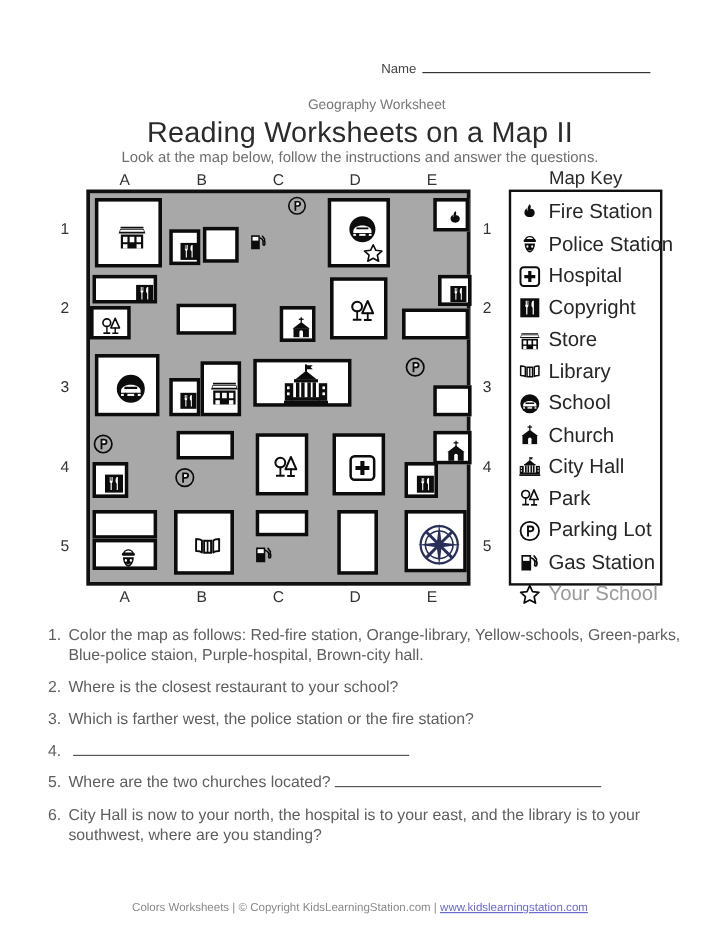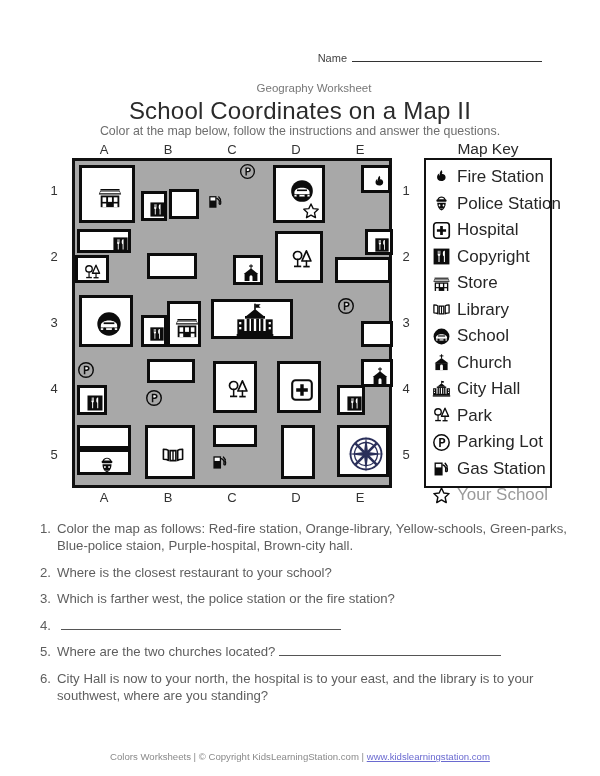--- a/index.html
+++ b/index.html
@@ -108,22 +108,22 @@
 </style>
 </head>
 <body>
 
 <div class="name-row">
   <span class="name-label">Name</span>
   <span class="name-line"></span>
 </div>
 
 <div class="subtitle">Geography Worksheet</div>
-<div class="title">School Coordinates on a Map II</div>
-<div class="instructions">Color at the map below, follow the instructions and answer the questions.</div>
+<div class="title">Reading Worksheets on a Map II</div>
+<div class="instructions">Look at the map below, follow the instructions and answer the questions.</div>
 
 <div id="col-top">
     <div class="col-label" style="left: 24px; top: 0px;">A</div>
     <div class="col-label" style="left: 88px; top: 0px;">B</div>
     <div class="col-label" style="left: 152px; top: 0px;">C</div>
     <div class="col-label" style="left: 216px; top: 0px;">D</div>
     <div class="col-label" style="left: 280px; top: 0px;">E</div>
   </div>
 <div id="col-bottom">
     <div class="col-label" style="left: 24px; top: 0px;">A</div>

